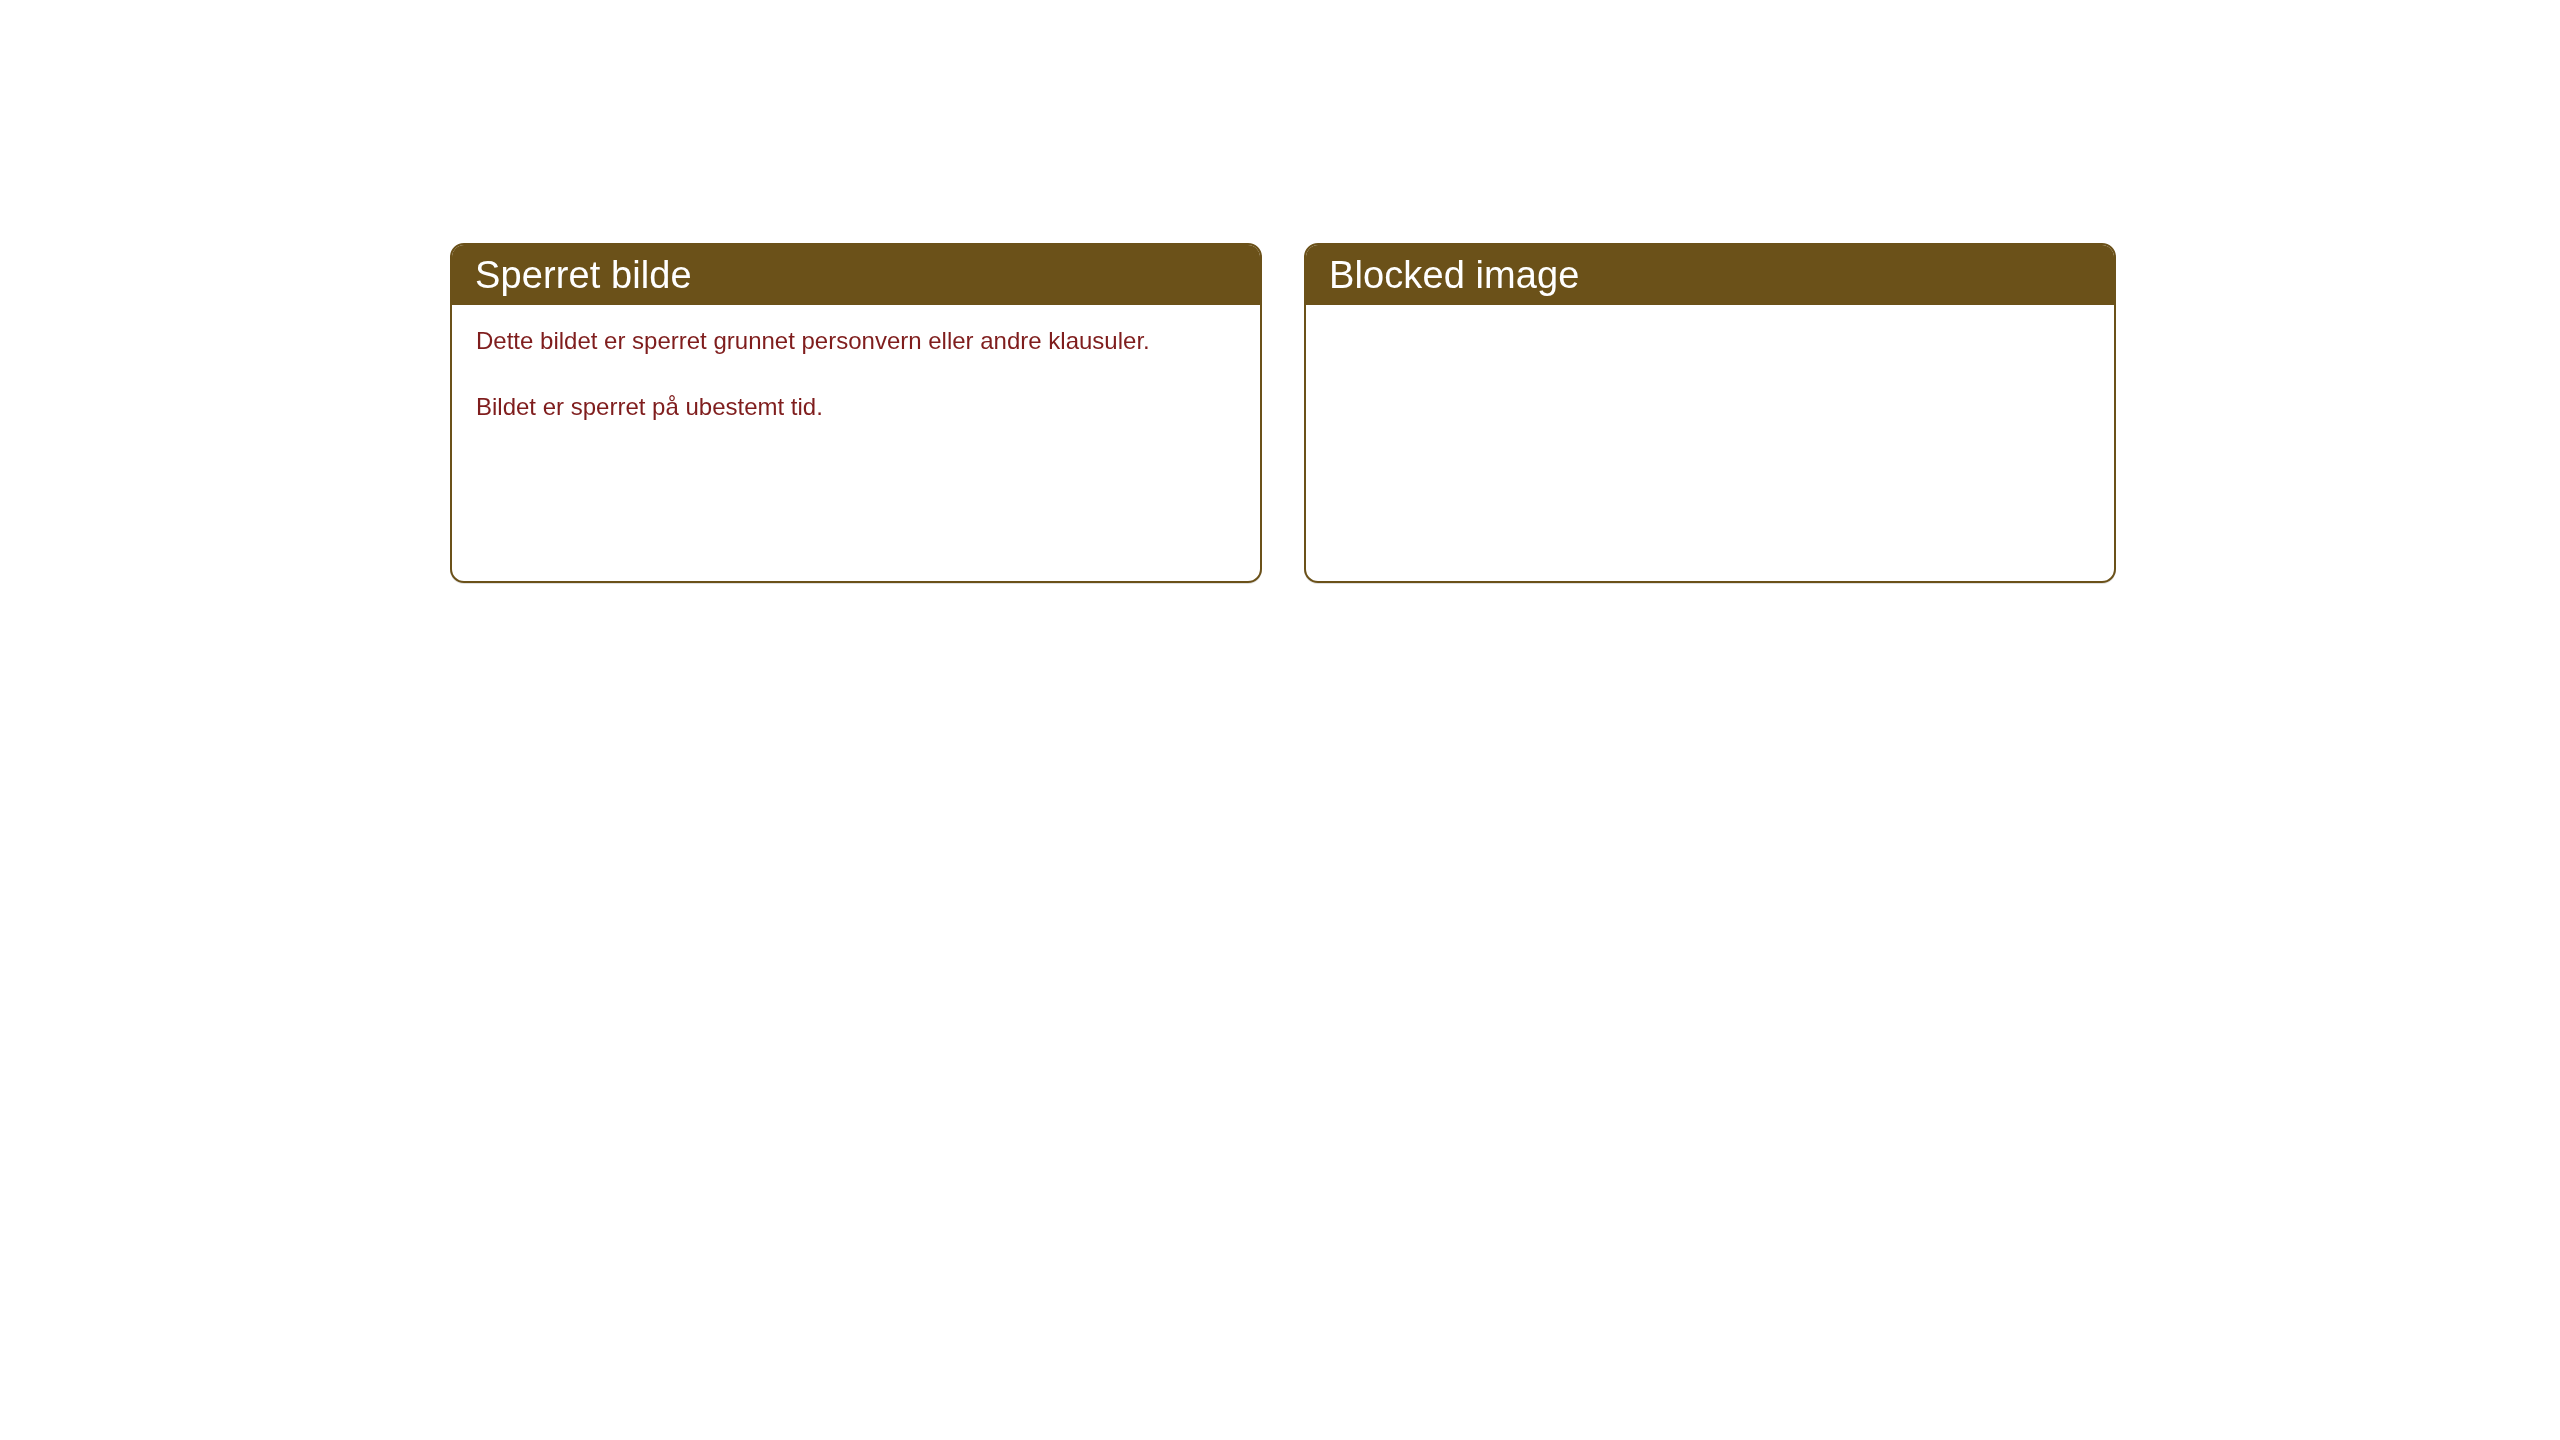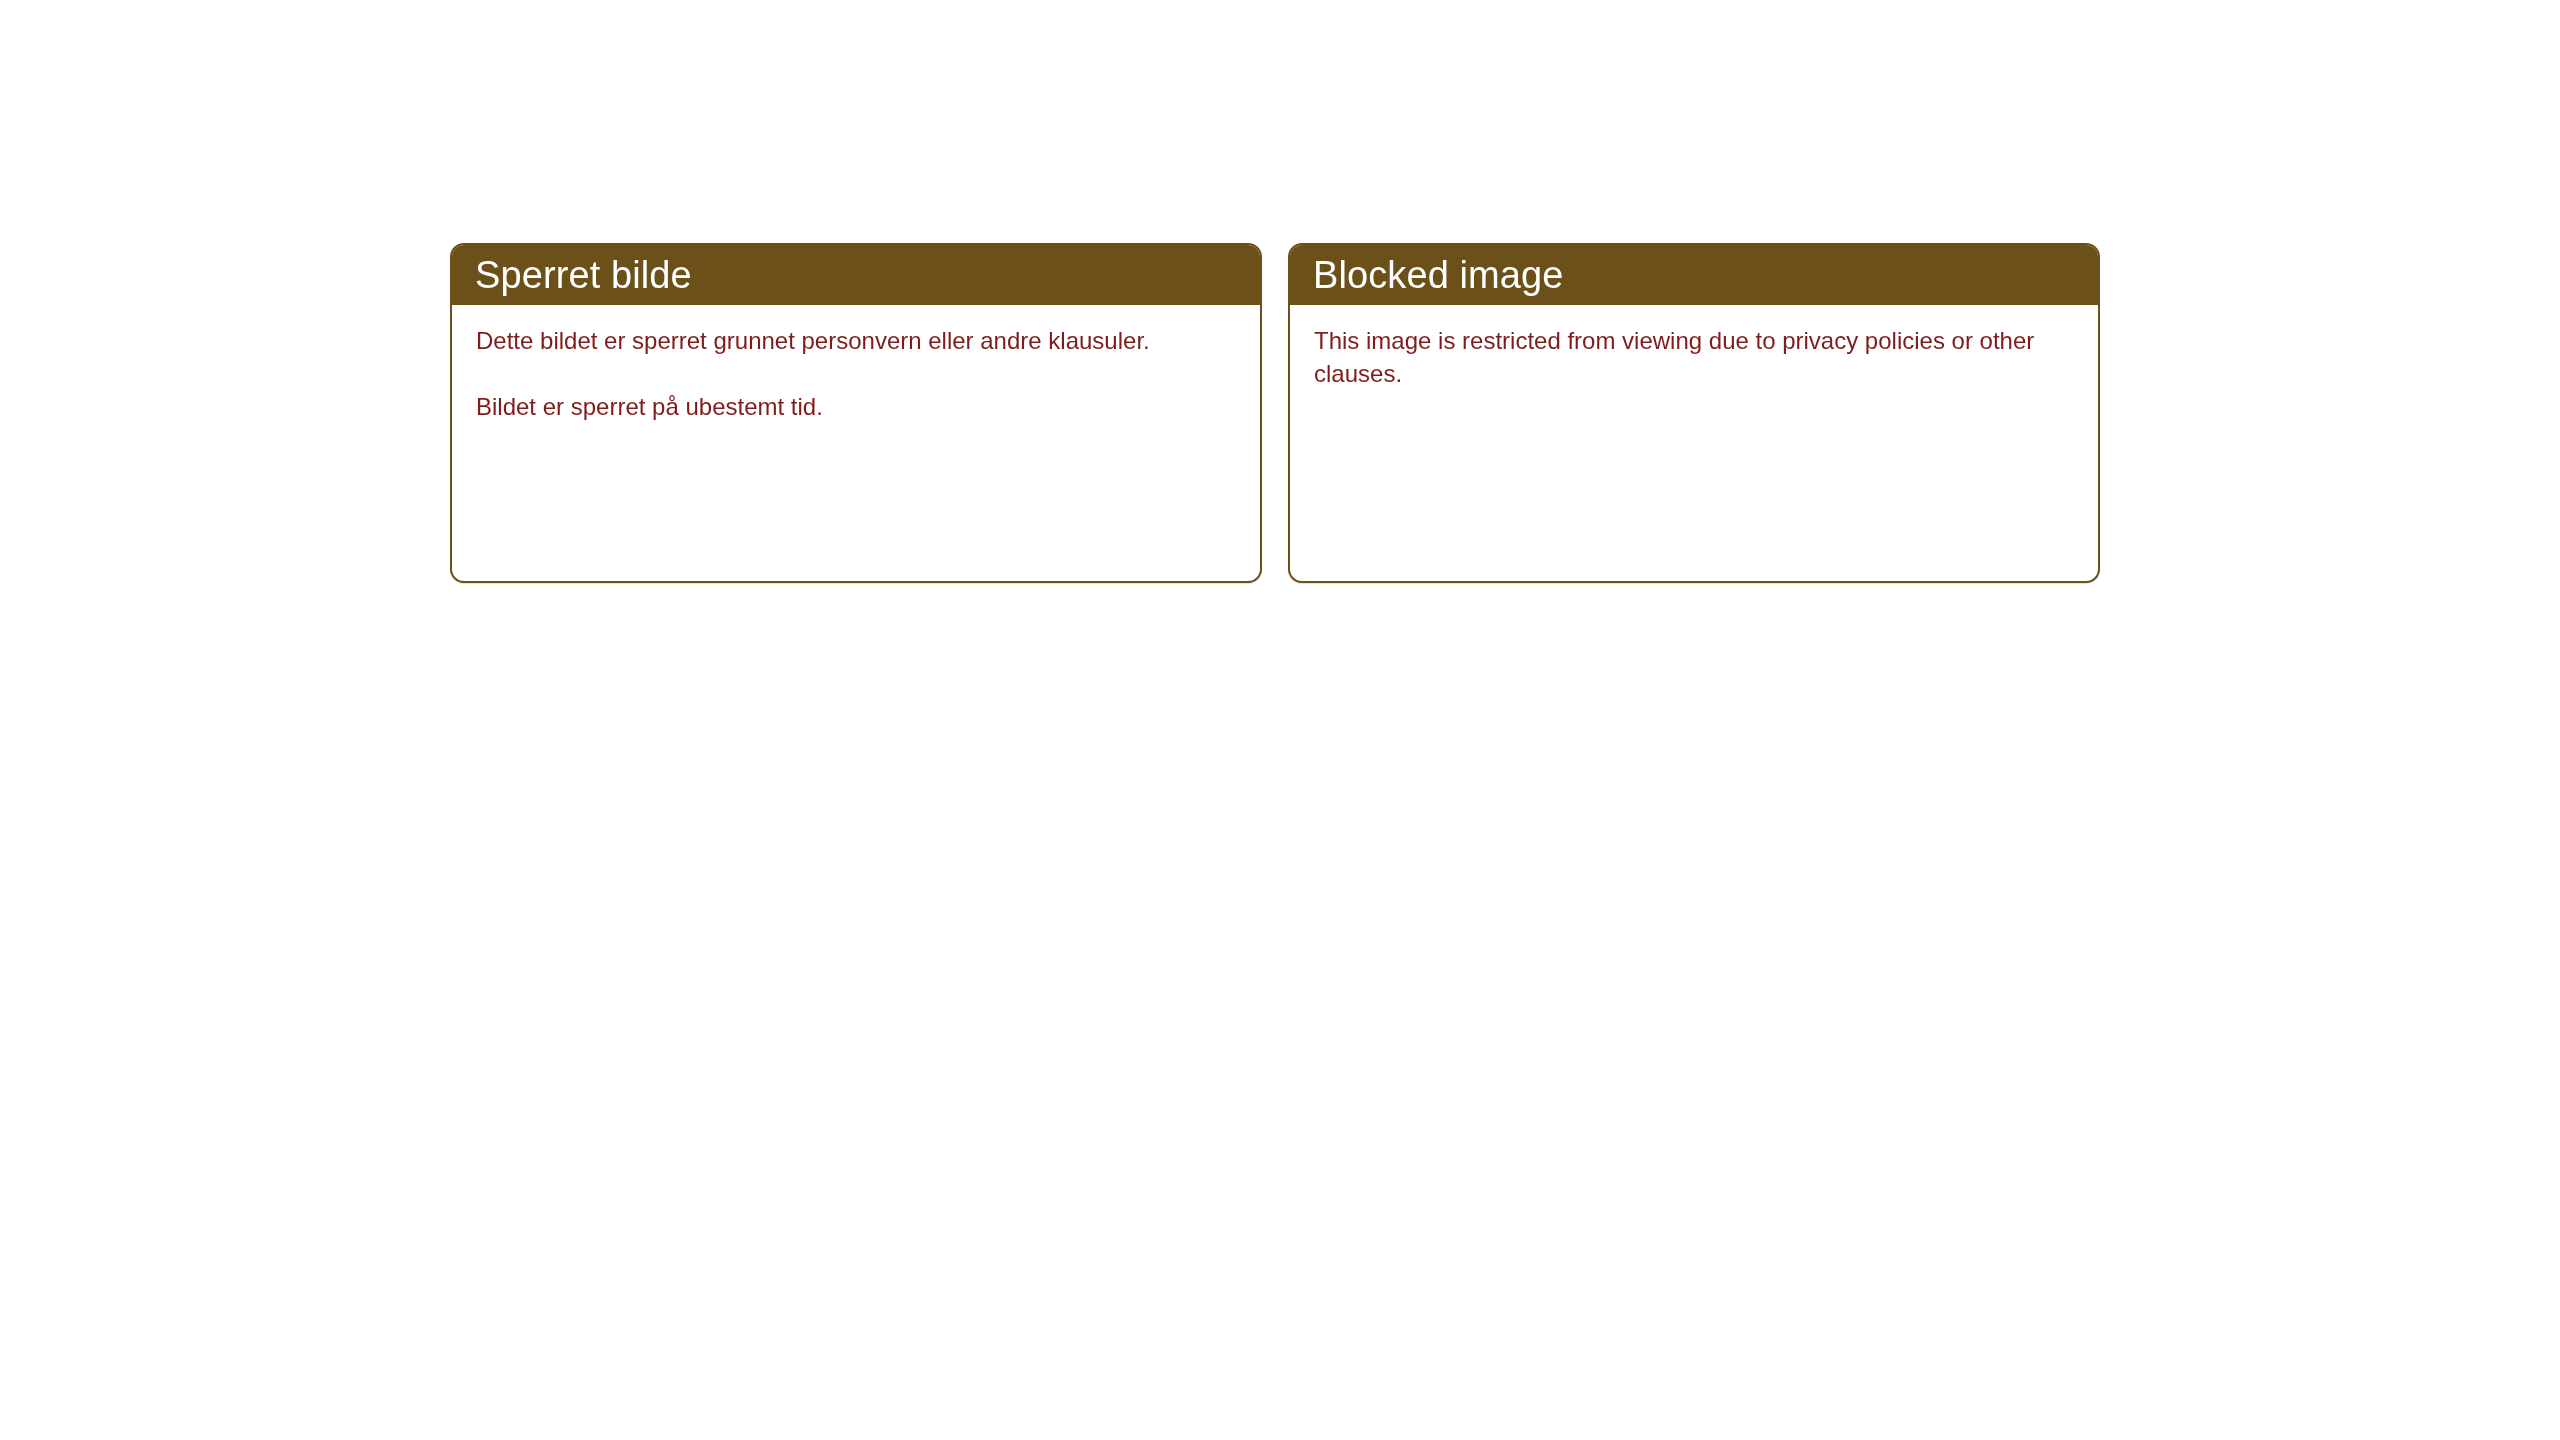--- a/index.html
+++ b/index.html
@@ -22,21 +22,21 @@
     height: 1440px;
   }
 
   .notice-row {
     position: absolute;
     left: 450px;
     top: 243px;
     display: flex;
     flex-direction: row;
     align-items: flex-end;
-    gap: 26px;
+    gap: 42px;
   }
 
   .notice-card {
     box-sizing: border-box;
     background: #ffffff;
     border: 2px solid #6b5119;
     border-radius: 14px;
     overflow: hidden;
     box-shadow: 0 1px 0 rgba(0,0,0,0.12);
   }
@@ -103,18 +103,17 @@
         <p class="card-paragraph">Dette bildet er sperret grunnet personvern eller andre klausuler.</p>
         <p class="card-paragraph">Bildet er sperret på ubestemt tid.</p>
       </div>
     </section>
 
     <section class="notice-card card-en">
       <div class="card-header">
         <span class="card-title">Blocked image</span>
       </div>
       <div class="card-body">
-        <p class="card-paragraph">This image is restricted from viewing due to privacy policies or other clauses.</p>
       </div>
     </section>
 
   </div>
 </div>
 
 </body></html>

